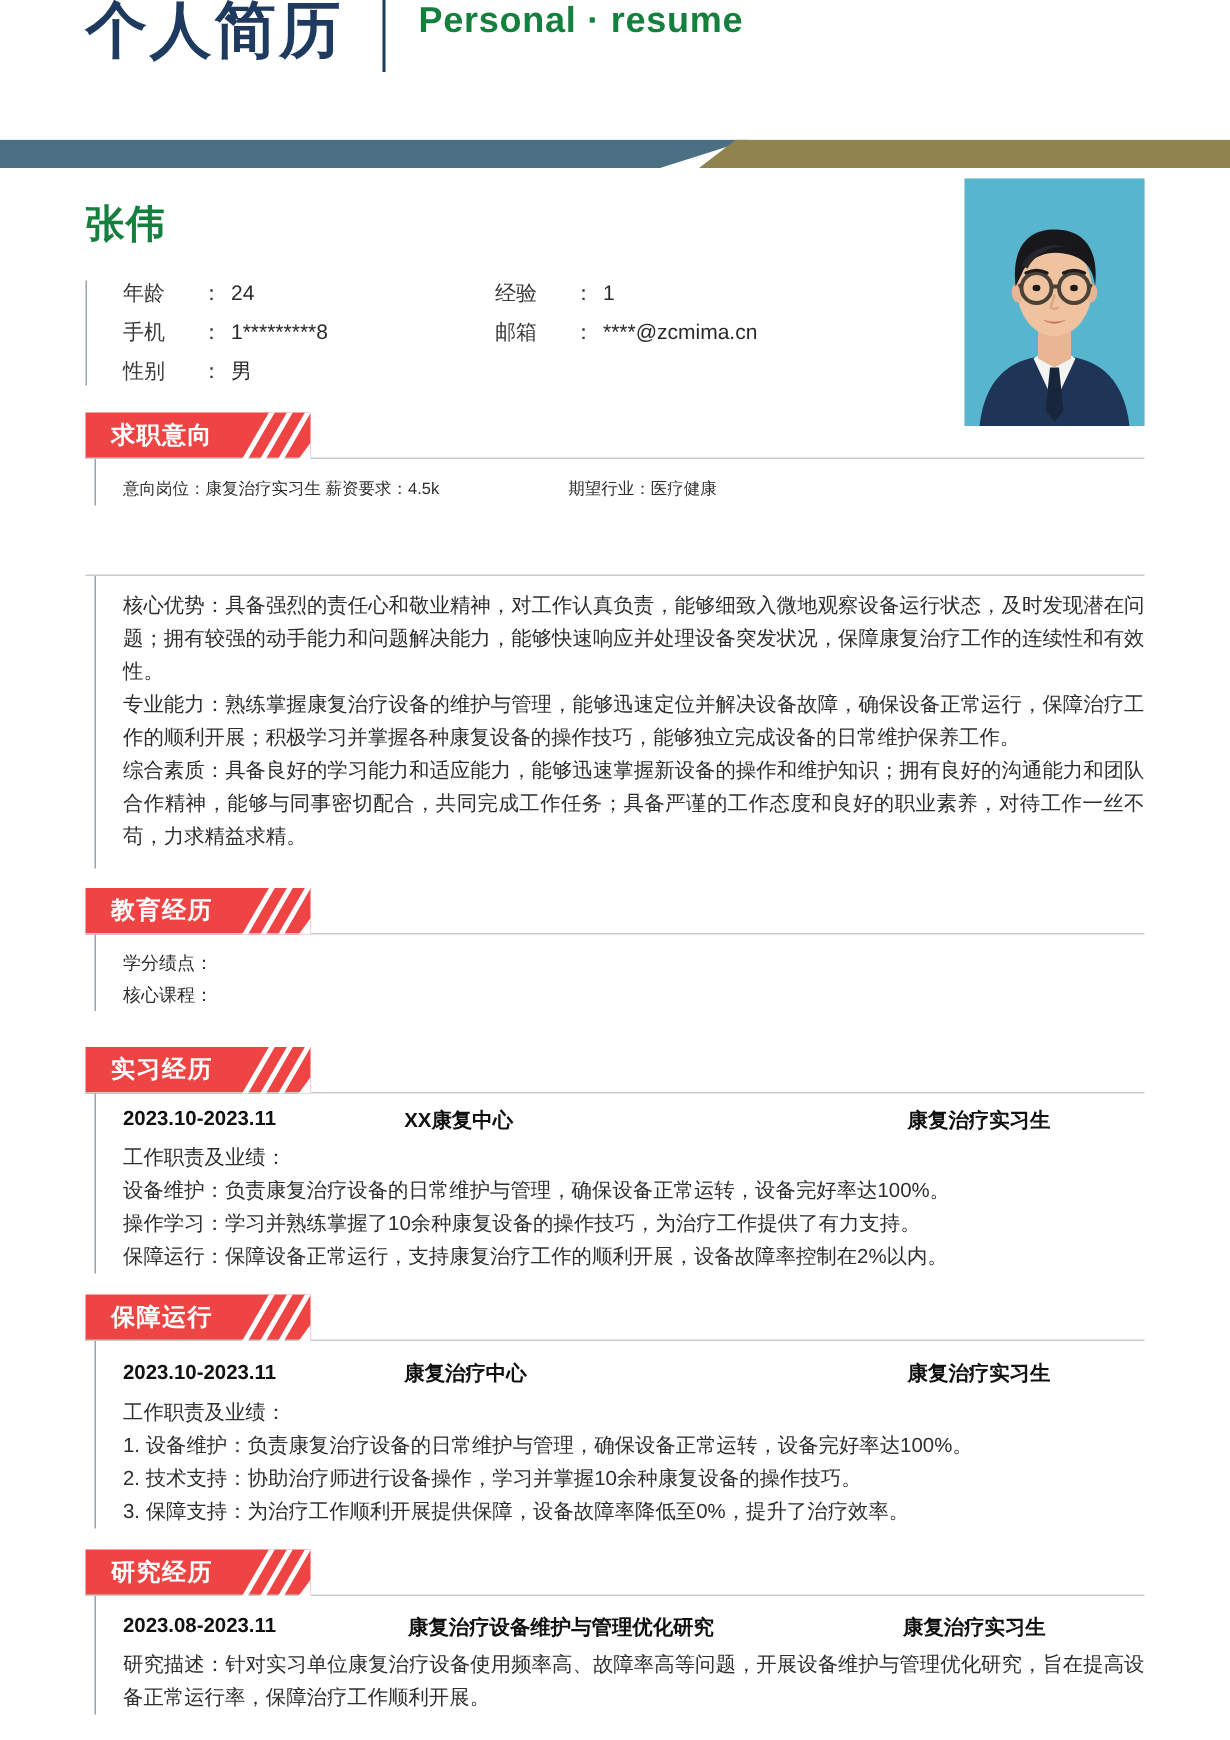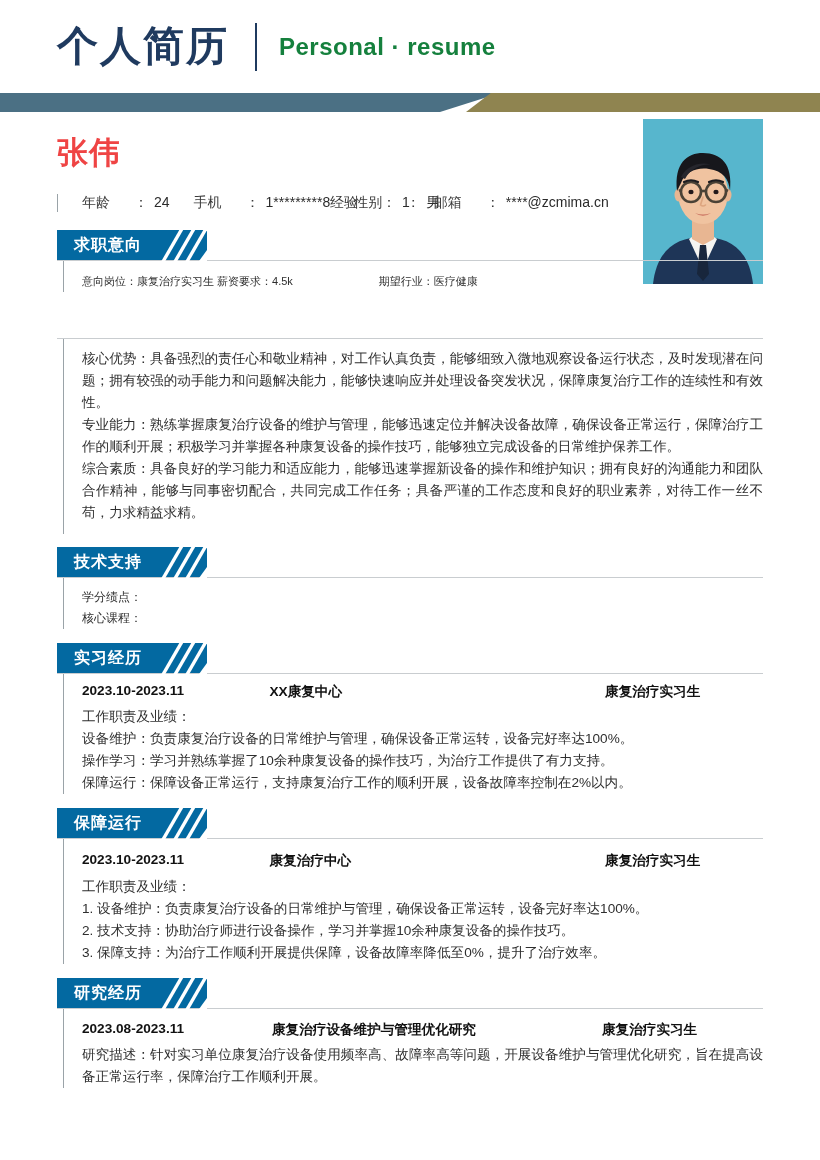--- a/index.html
+++ b/index.html
@@ -14,21 +14,20 @@
     color: #222;
     overflow: hidden;
     position: relative;
   }
 
   
   .title-band {
     position: relative;
     height: 93px;
     display: flex;
-    align-items: center;
     padding-left: 57px;
     box-sizing: border-box;
   }
   .title-cn {
     font-size: 41px;
     font-weight: bold;
     color: #1f3a5f;
     letter-spacing: 2px;
     line-height: 1;
   }
@@ -68,36 +67,36 @@
     clip-path: polygon(7% 0, 100% 0, 100% 100%, 0 100%);
   }
 
   
   .person {
     position: relative;
     padding: 20px 57px 0 57px;
     box-sizing: border-box;
   }
   .person-name {
-    font-size: 31px;
-    font-weight: bold;
-    color: #ef4444;
+    font-size: 26px;
+    font-weight: bold;
+    color: #15803d;
     margin: 0 0 20px 0;
     letter-spacing: 1px;
   }
   .person-grid {
     display: flex;
     border-left: 1px solid #9aa3a8;
     padding-left: 24px;
     max-width: 520px;
   }
   .pg-col {
     display: flex;
-    flex-direction: row;
-    gap: 24px;
+    flex-direction: column;
+    gap: 8px;
   }
   .pg-col.c1 { width: 248px; }
   .pg-col.c2 { width: 260px; }
   .pg-row {
     font-size: 14px;
     color: #3a3a3a;
     display: flex;
     white-space: pre;
   }
   .pg-label { min-width: 52px; }
@@ -122,21 +121,21 @@
     position: relative;
   }
   .sec-headwrap {
     position: relative;
     height: 31px;
   }
   .sec-head {
     position: relative;
     width: 150px;
     height: 31px;
-    background: #0369a1;
+    background: #ef4444;
     display: flex;
     align-items: center;
     padding-left: 17px;
     box-sizing: border-box;
     overflow: hidden;
   }
   .sec-head-label {
     font-size: 16px;
     font-weight: bold;
     color: #ffffff;
@@ -338,39 +337,39 @@
   <div class="sec-body tall">
     <div class="line para">核心优势：具备强烈的责任心和敬业精神，对工作认真负责，能够细致入微地观察设备运行状态，及时发现潜在问题；拥有较强的动手能力和问题解决能力，能够快速响应并处理设备突发状况，保障康复治疗工作的连续性和有效性。</div>
     <div class="line para">专业能力：熟练掌握康复治疗设备的维护与管理，能够迅速定位并解决设备故障，确保设备正常运行，保障治疗工作的顺利开展；积极学习并掌握各种康复设备的操作技巧，能够独立完成设备的日常维护保养工作。</div>
     <div class="line para">综合素质：具备良好的学习能力和适应能力，能够迅速掌握新设备的操作和维护知识；拥有良好的沟通能力和团队合作精神，能够与同事密切配合，共同完成工作任务；具备严谨的工作态度和良好的职业素养，对待工作一丝不苟，力求精益求精。</div>
   </div>
 </div>
 
 <div class="section" style="margin-top:13px">
   <div class="sec-headwrap">
     <div class="sec-head">
-      <span class="sec-head-label">技术支持</span>
+      <span class="sec-head-label">教育经历</span>
       <svg class="sec-head-slash" viewBox="0 0 78 44">
         <g stroke="#ffffff" stroke-width="3.4">
           <line x1="6" y1="48" x2="36" y2="-4"></line>
           <line x1="18" y1="48" x2="48" y2="-4"></line>
           <line x1="30" y1="48" x2="60" y2="-4"></line>
         </g>
         <polygon points="40,48 78,-4 92,-4 92,48" fill="#ffffff"></polygon>
       </svg>
     </div>
     <div class="sec-rule"></div>
   </div>
   <div class="sec-body">
     <div class="edu-line">学分绩点：</div>
     <div class="edu-line">核心课程：</div>
   </div>
 </div>
 
-<div class="section" style="margin-top:14px">
+<div class="section" style="margin-top:24px">
   <div class="sec-headwrap">
     <div class="sec-head">
       <span class="sec-head-label">实习经历</span>
       <svg class="sec-head-slash" viewBox="0 0 78 44">
         <g stroke="#ffffff" stroke-width="3.4">
           <line x1="6" y1="48" x2="36" y2="-4"></line>
           <line x1="18" y1="48" x2="48" y2="-4"></line>
           <line x1="30" y1="48" x2="60" y2="-4"></line>
         </g>
         <polygon points="40,48 78,-4 92,-4 92,48" fill="#ffffff"></polygon>

